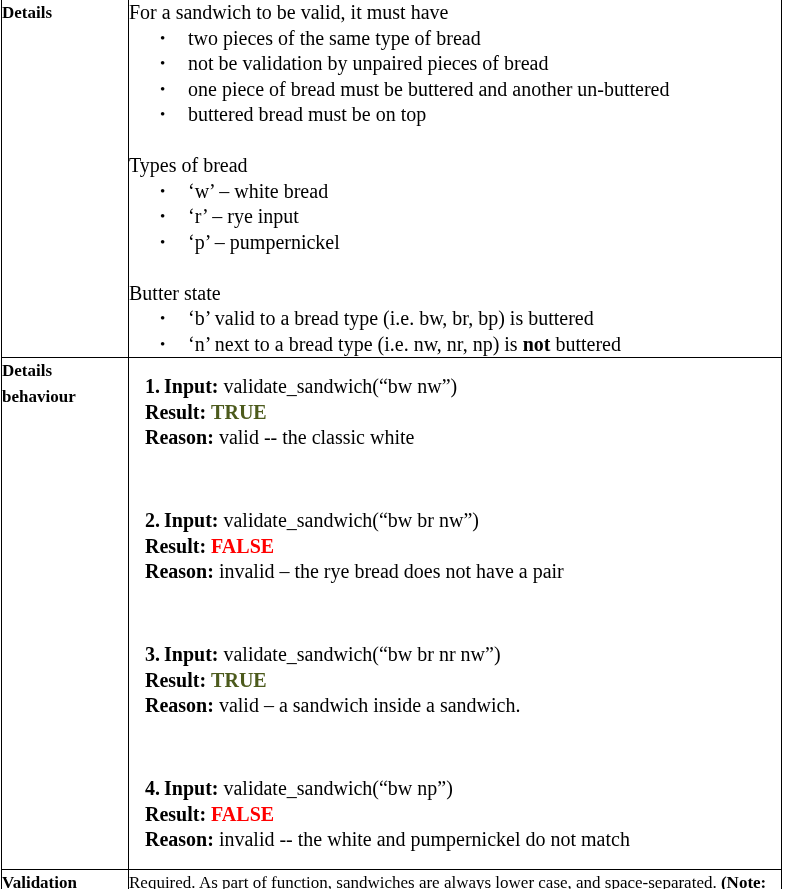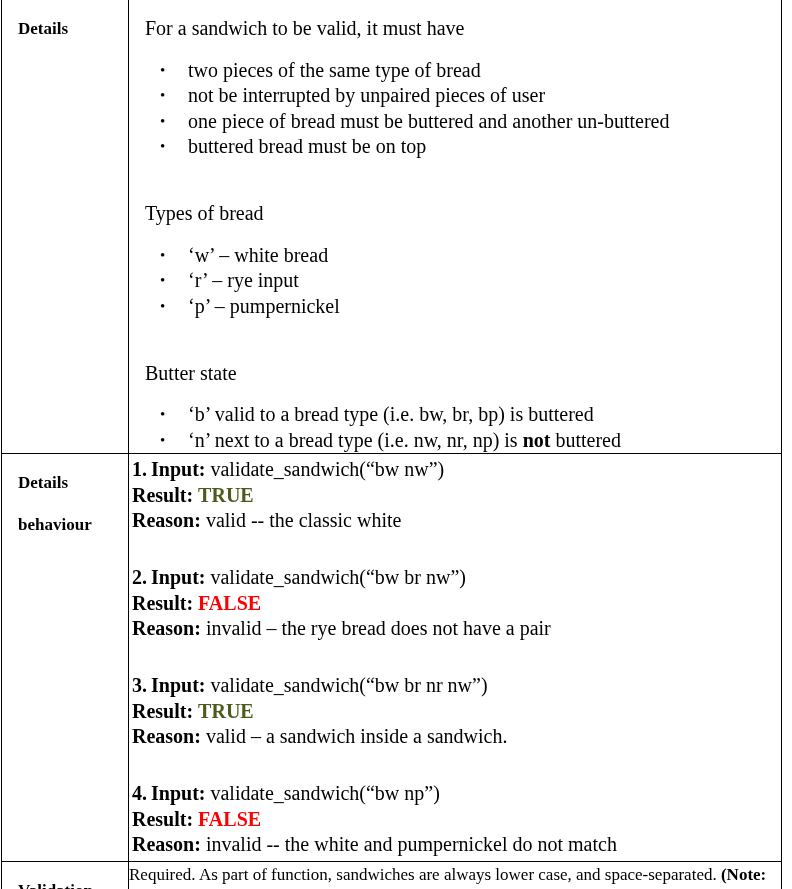--- a/index.html
+++ b/index.html
@@ -36,21 +36,21 @@
     font-weight: bold;
     font-size: 17px;
     line-height: 25.5px;
   }
   .body-cell {
     padding: 5px 6px 6px 7px;
     font-size: 20px;
     line-height: 25.5px;
   }
 
-  .para { margin: 16px; }
+  .para { margin: 0; }
   .blank-line { height: 25.5px; }
 
   ul.bullets {
     list-style: none;
     margin: 0;
     padding: 0;
   }
   ul.bullets > li {
     position: relative;
     padding-left: 59px;
@@ -58,21 +58,21 @@
     line-height: 25.5px;
   }
   ul.bullets > li::before {
     content: "\2022";
     position: absolute;
     left: 31px;
     top: 0;
     font-size: 15px;
   }
 
-  .sample-block { margin: 3px; }
+  .sample-block { margin: 16px; }
   .sample-block .line { line-height: 25.5px; white-space: pre-wrap; }
   .lead { font-weight: bold; }
   .val-true  { font-weight: bold; }
   .val-false { font-weight: bold; }
   .bold { font-weight: bold; }
 
   .validation-cell {
     padding: 5px 8px 0 7px;
     font-size: 17px;
     line-height: 26px;
@@ -91,21 +91,21 @@
   <tbody>
 
     <tr>
       <td class="label-cell">
         <div class="para">Details</div>
       </td>
       <td class="body-cell">
         <div class="para">For a sandwich to be valid, it must have</div>
         <ul class="bullets">
           <li>two pieces of the same type of bread</li>
-          <li>not be interrupted by unpaired pieces of user</li>
+          <li>not be validation by unpaired pieces of bread</li>
           <li>one piece of bread must be buttered and another un-buttered</li>
           <li>buttered bread must be on top</li>
         </ul>
         <div class="blank-line"></div>
         <div class="para">Types of bread</div>
         <ul class="bullets">
           <li>‘w’ – white bread</li>
           <li>‘r’ – rye input</li>
           <li>‘p’ – pumpernickel</li>
         </ul>

